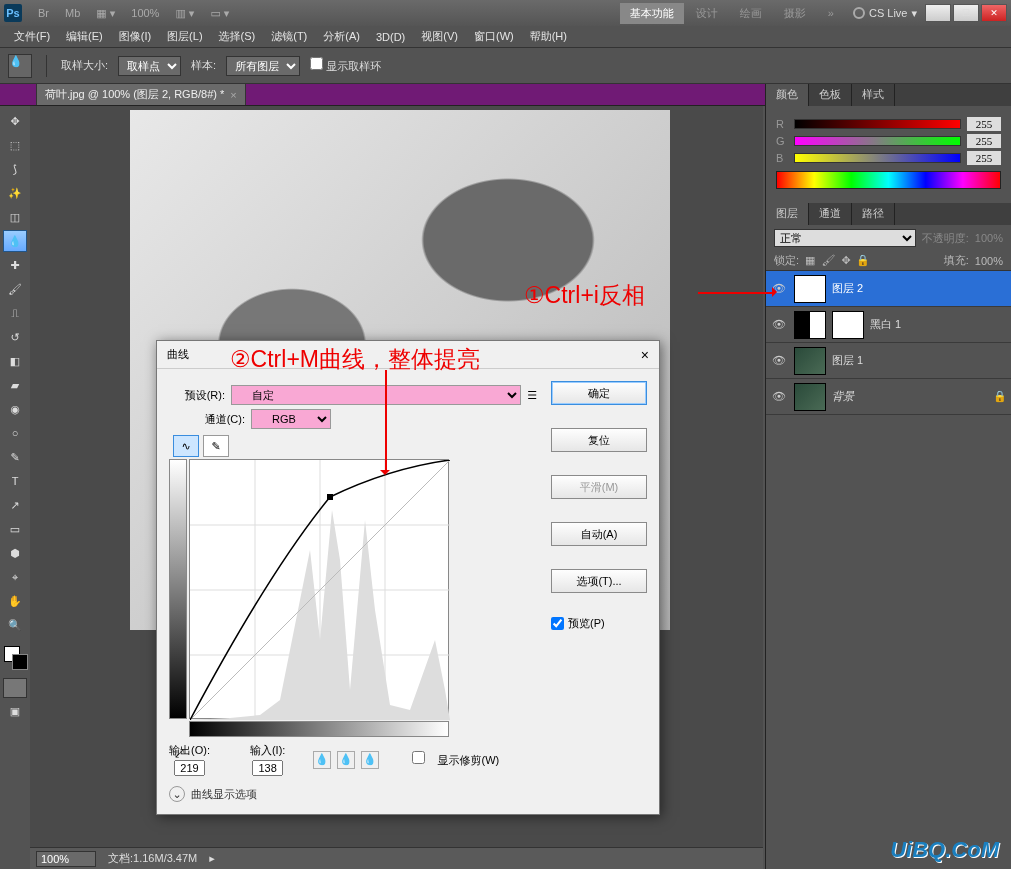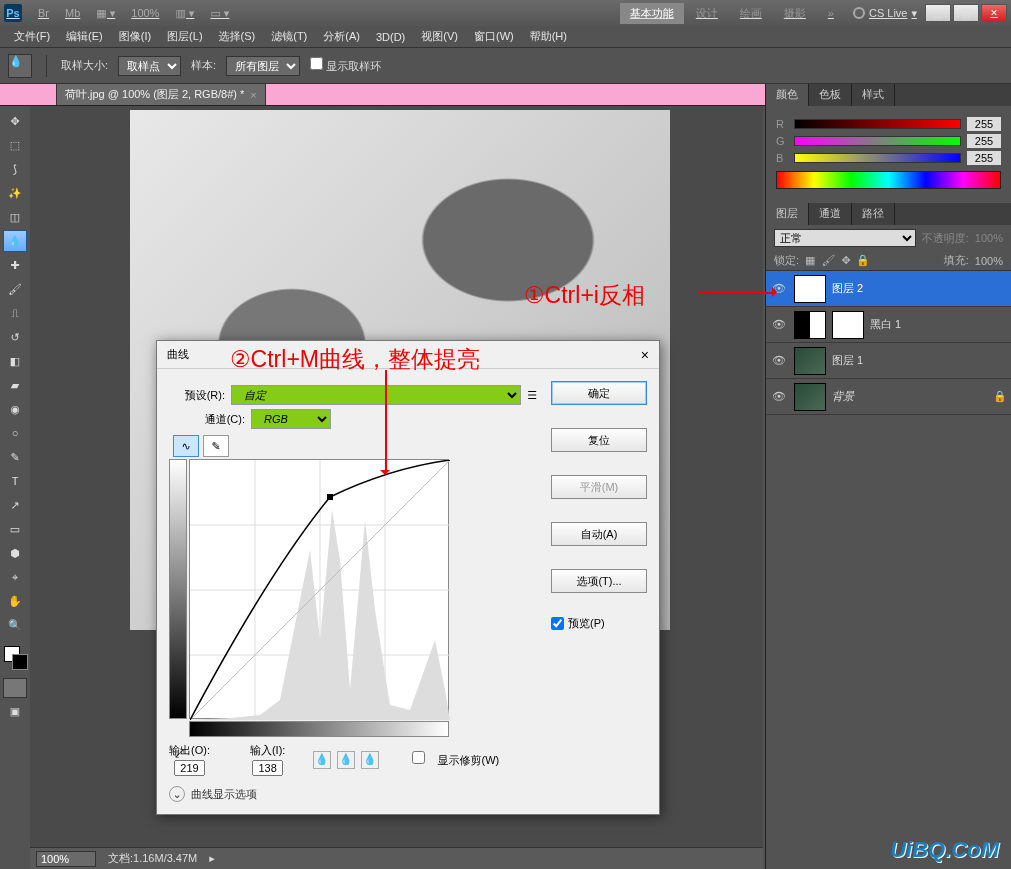--- a/index.html
+++ b/index.html
@@ -1,40 +1,40 @@
 <!DOCTYPE html>
 <html><head>
 <meta charset="utf-8">
 <style>
 * { margin:0; padding:0; box-sizing:border-box; font-family:"Microsoft YaHei",Tahoma,sans-serif; font-size:11px; }
 body { background:#535353; width:1011px; height:869px; position:relative; overflow:hidden; }
 
 
-.titlebar { height:26px; background:linear-gradient(#6a6a6a,#555); display:flex; align-items:center; padding:0 4px; color:#ddd;text-decoration:underline; }
+.titlebar { height:26px; background:linear-gradient(#6a6a6a,#555); display:flex; align-items:center; padding:0 4px; color:#ddd; }
 .titlebar .ps-logo { width:18px; height:18px; background:#0a3a5a; color:#68bfff; font-weight:bold; display:flex; align-items:center; justify-content:center; border-radius:2px; margin-right:8px; }
 .titlebar .tbtn { padding:2px 6px; margin:0 2px; color:#aaa; }
 .titlebar .spacer { flex:1; }
 .titlebar .tab-btn { padding:3px 10px; background:#888; color:#fff; margin:0 1px; font-size:11px; }
 .titlebar .tab-btn.dim { background:transparent; color:#999; }
 .titlebar .cslive { color:#ddd; margin:0 8px; display:flex; align-items:center; gap:4px; }
 .win-btns { display:flex; gap:2px; }
 .win-btn { width:26px; height:18px; background:linear-gradient(#eee,#ccc); border:1px solid #555; display:flex; align-items:center; justify-content:center; font-size:9px; }
 .win-btn.close { background:linear-gradient(#e66,#c22); color:#fff; }
 
 
 .menubar { height:22px; background:#535353; display:flex; align-items:center; padding:0 6px; color:#e5e5e5; border-bottom:1px solid #333; }
 .menubar span { padding:2px 8px; }
 
 
 .optbar { height:36px; background:#535353; display:flex; align-items:center; padding:0 8px; color:#ddd; border-bottom:1px solid #333; gap:10px; }
 .optbar .toolico { width:24px; height:24px; background:#666; border:1px solid #333; }
 .optbar select,.optbar input[type=text] { background:#6a6a6a; color:#fff; border:1px solid #333; padding:1px 4px; height:20px; }
 
 
-.doctab-row { height:22px; background:#f9a8d4; display:flex; align-items:flex-end; padding-left:56px; border-bottom:1px solid #222; }
+.doctab-row { height:22px; background:#701a75; display:flex; align-items:flex-end; padding-left:36px; border-bottom:1px solid #222; }
 .doctab { background:#6a6a6a; color:#eee; padding:3px 8px; border:1px solid #333; border-bottom:none; display:flex; align-items:center; gap:6px; }
 .doctab .x { color:#aaa; }
 
 
 .tools { position:absolute; left:0; top:106px; width:30px; background:#535353; display:flex; flex-direction:column; align-items:center; padding-top:4px; gap:2px; }
 .tool { width:24px; height:22px; display:flex; align-items:center; justify-content:center; color:#ddd; border:1px solid transparent; }
 .tool.sel { background:linear-gradient(#9cf,#6af); border:1px solid #258; }
 .swatches { width:26px; height:26px; position:relative; margin-top:6px; }
 .swatches .fg { width:16px; height:16px; background:#fff; border:1px solid #000; position:absolute; left:2px; top:2px; }
 .swatches .bg { width:16px; height:16px; background:#000; border:1px solid #888; position:absolute; left:10px; top:10px; }
@@ -56,21 +56,21 @@
 
 
 .right { position:absolute; right:0; top:84px; width:246px; bottom:0; background:#535353; border-left:1px solid #222; }
 .panel-tabs { display:flex; background:#3f3f3f; height:22px; }
 .panel-tabs span { padding:3px 10px; color:#ccc; border-right:1px solid #222; }
 .panel-tabs span.active { background:#535353; }
 .color-panel { padding:8px 10px; }
 .slider-row { display:flex; align-items:center; gap:6px; margin:3px 0; }
 .slider-row .lab { width:12px; color:#999; }
 .slider-row .track { flex:1; height:10px; border:1px solid #333; }
-.slider-row .val { width:34px; background:#ddd; color:#000; text-align:center; padding:1px; }
+.slider-row .val { width:34px; background:#ddd; color:#000; text-align:center; padding:1px;font-family:Liberation Serif, serif; }
 .spectrum { height:18px; margin-top:6px; background:linear-gradient(90deg,red,yellow,lime,cyan,blue,magenta,red); border:1px solid #222;}
 
 .layer-opts { display:flex; align-items:center; padding:4px 8px; gap:6px; color:#bbb; }
 .layer-opts select { flex:1; background:#ddd; border:1px solid #333; padding:1px; }
 .layer-opts .op { color:#888; }
 .lock-row { display:flex; align-items:center; padding:2px 8px; gap:6px; color:#bbb; border-bottom:1px solid #333;}
 .lock-row .fill { margin-left:auto; }
 
 .layers { }
 .layer { display:flex; align-items:center; height:36px; border-bottom:1px solid #3a3a3a; padding:0 4px; gap:6px; color:#ddd; }
@@ -83,21 +83,21 @@
 .layer .lock { margin-left:auto; color:#aaa; }
 
 
 .dlg { position:absolute; left:156px; top:340px; width:504px; background:#f0f0f0; border:1px solid #777; box-shadow:2px 2px 12px rgba(0,0,0,.5); }
 .dlg-title { height:28px; display:flex; align-items:center; padding:0 10px; border-bottom:1px solid #ccc; font-size:12px;}
 .dlg-title .x { margin-left:auto; font-size:14px; }
 .dlg-body { display:flex; padding:12px; gap:14px;}
 .dlg-left { flex:1; }
 .row { display:flex; align-items:center; gap:6px; margin:4px 0;}
 .row label { min-width:56px; text-align:right; }
-.row select, .row input[type=text] { border:1px solid #999; padding:2px 8px; background:#84cc16;font-style:italic;}
+.row select, .row input[type=text] { border:1px solid #999; padding:2px 16px; background:#f9a8d4;}
 .row select.wide { flex:1; }
 .curve-tools { display:flex; gap:4px; margin:6px 0 2px 0;}
 .curve-tools .ct { width:26px; height:22px; border:1px solid #999; background:#fff; display:flex; align-items:center; justify-content:center;}
 .curve-tools .ct.sel { background:#cde6ff; border-color:#3a8dde;}
 .curve-area { display:flex; }
 .grad-v { width:18px; height:260px; background:linear-gradient(#fff,#000); border:1px solid #888; margin-right:2px;}
 .curve-box { width:260px; height:260px; border:1px solid #888; position:relative; background:#fff;}
 .curve-box .grid line { stroke:#ddd; }
 .curve-box .diag { stroke:#bbb; }
 .curve-box .curve { stroke:#000; fill:none; stroke-width:1.5;}

